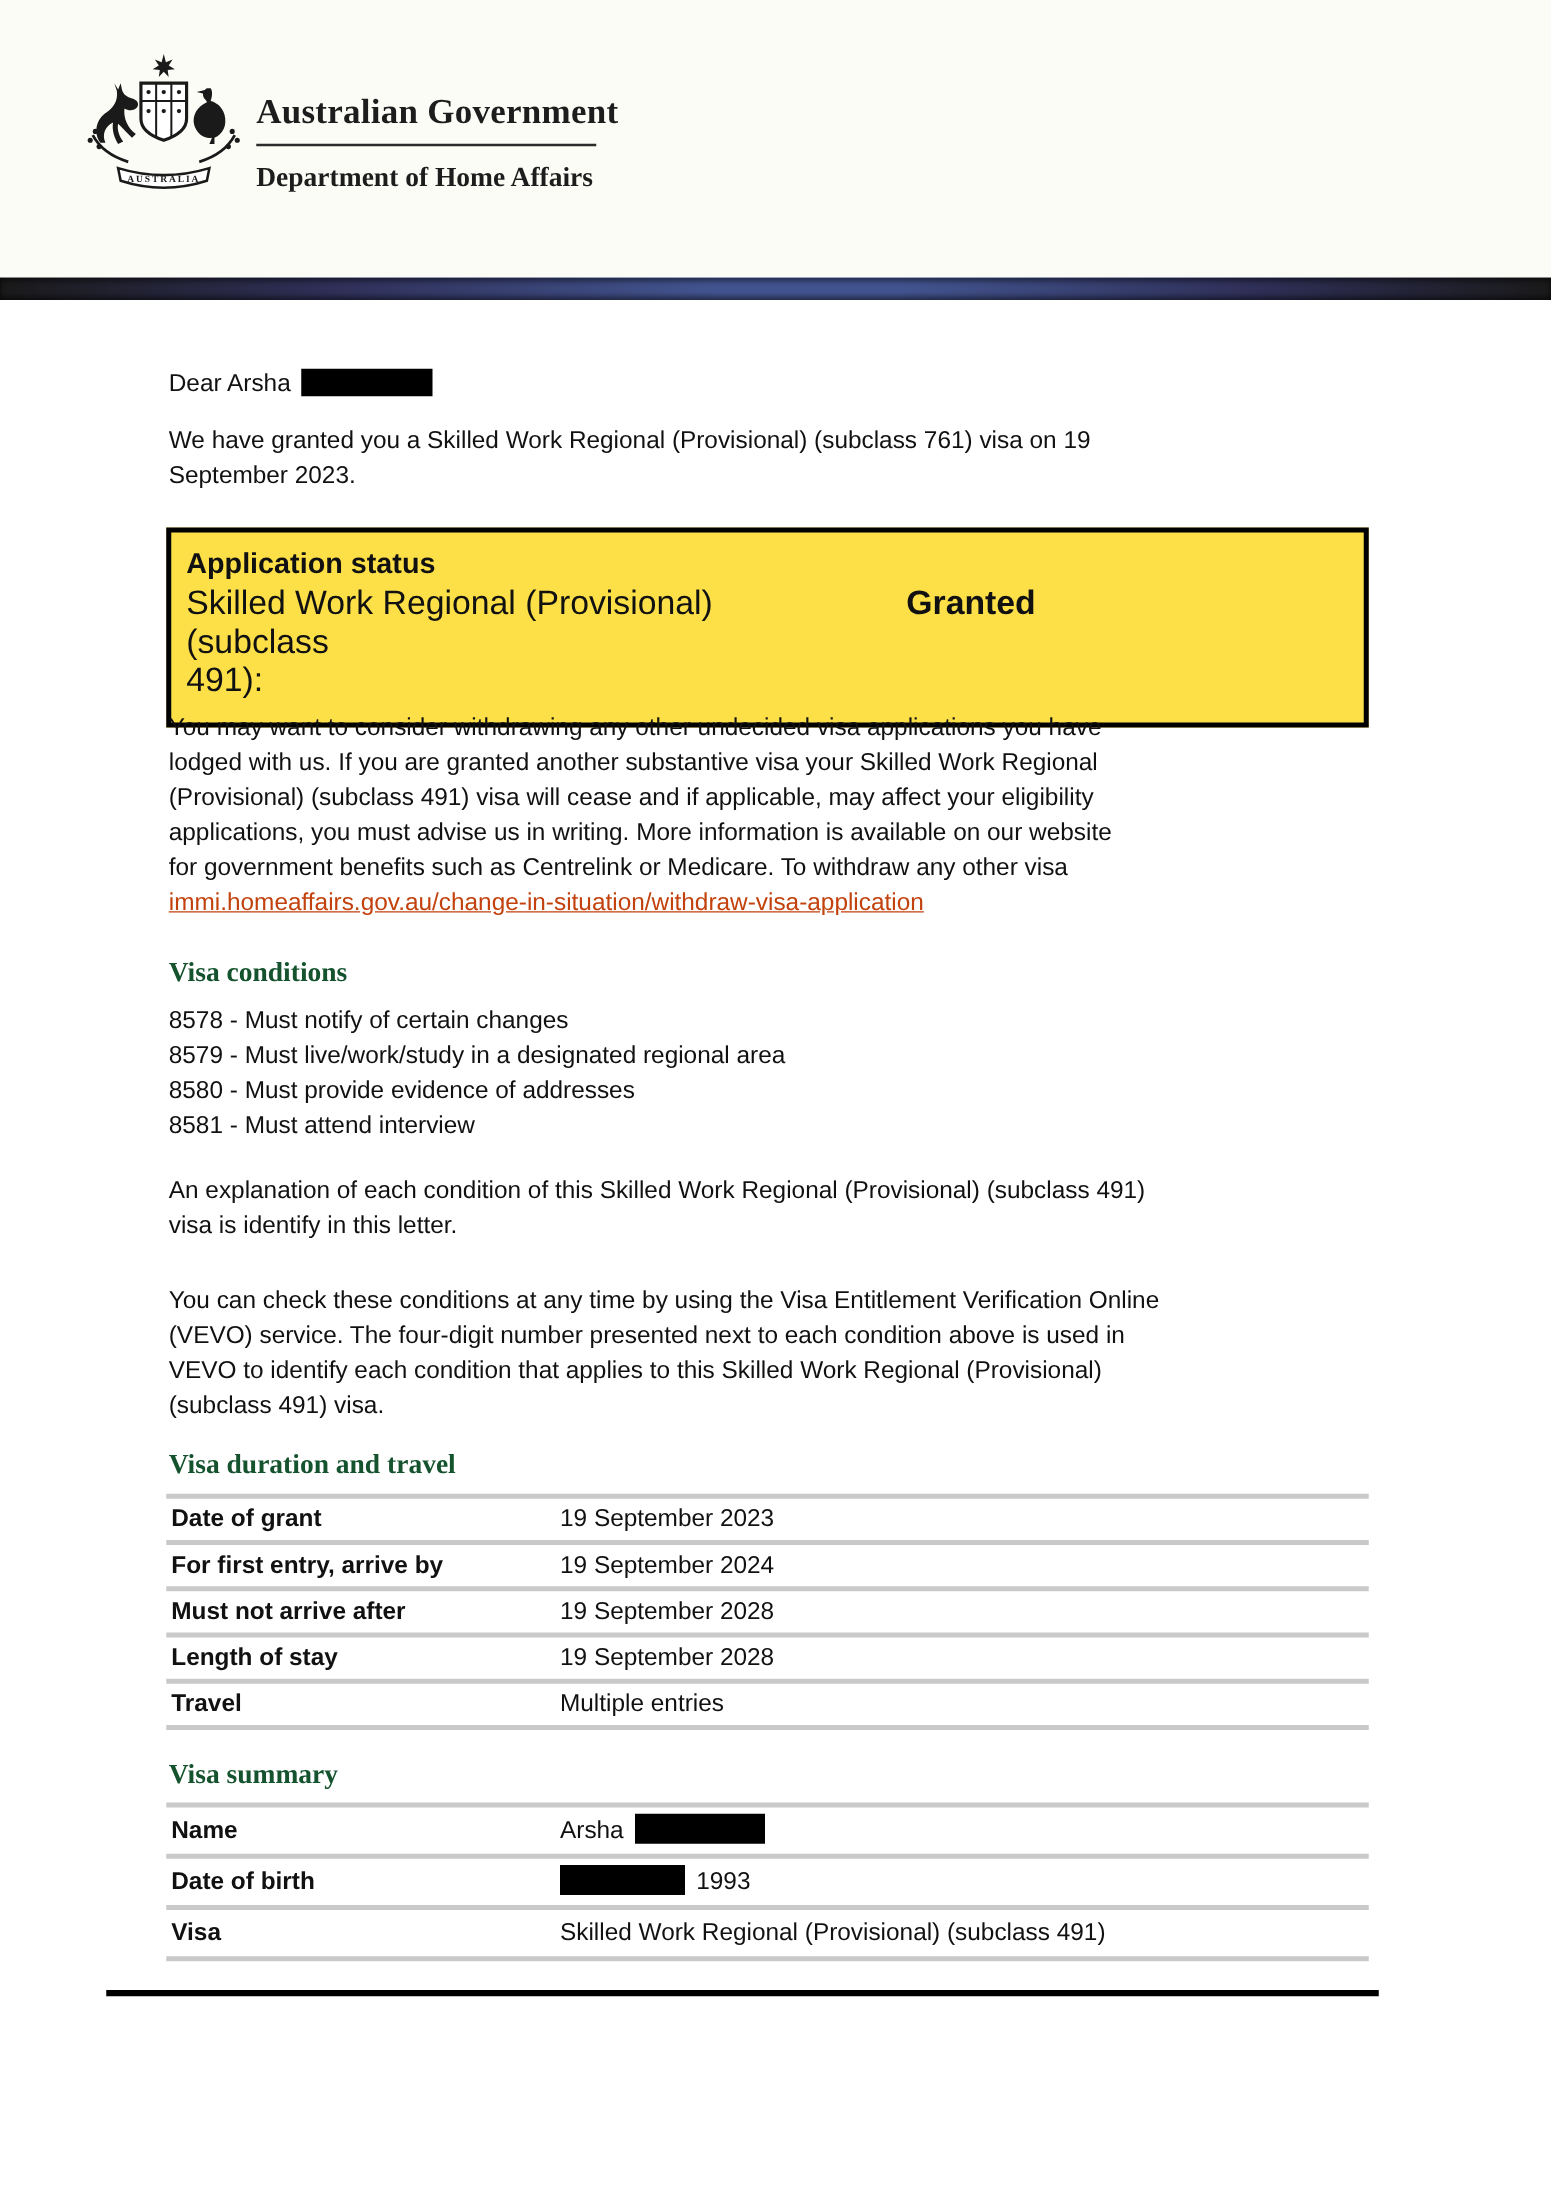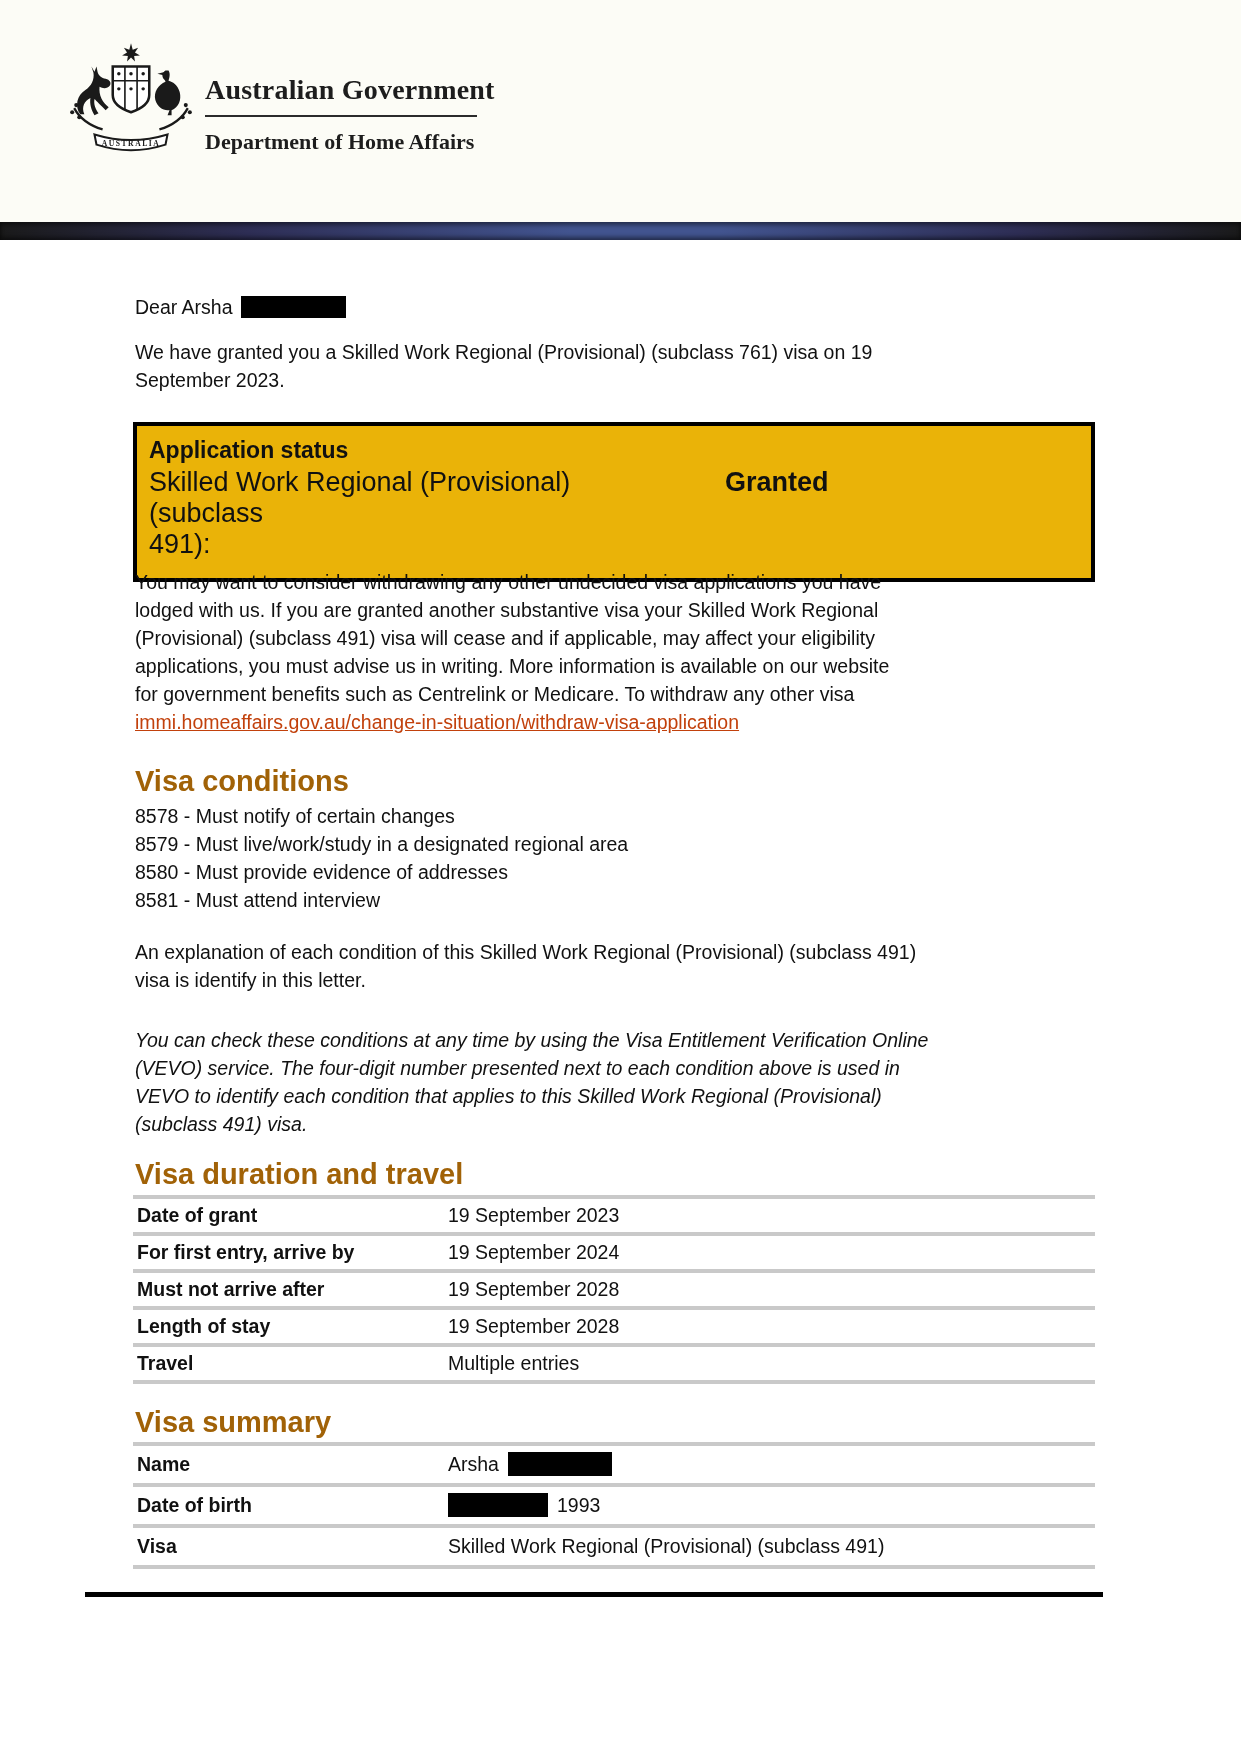--- a/index.html
+++ b/index.html
@@ -25,34 +25,34 @@
   .salutation { position:absolute; left:135px; top:293px; }
   .redact { display:inline-block; background:#000; vertical-align:middle; }
   .redact.sal  { width:105px; height:22px; margin-left:8px; transform:translateY(-2px); }
   .redact.name { width:104px; height:24px; margin-left:9px; transform:translateY(-2px); }
   .redact.dob  { width:100px; height:24px; margin-right:9px; transform:translateY(-2px); }
   .block { position:absolute; left:135px; }
   #intro { top:338px; }
   
   .status-box {
     position:absolute; left:133px; top:422px; width:962px; box-sizing:border-box;
-    border:4px solid #000; background:#eab308; padding:8px 12px 18px 12px;
+    border:4px solid #000; background:#fde047; padding:8px 12px 18px 12px;
   }
   .status-heading { font-size:23px; font-weight:bold; line-height:32px; }
   .status-row { display:flex; align-items:flex-start; font-size:27px; line-height:31px; margin-top:1px; }
   .status-label { width:450px; }
   .status-value { font-weight:bold; margin-left:126px; white-space:nowrap; }
   
   #withdraw { top:568px; }
   .link { color:#c2410c; text-decoration:underline; cursor:pointer; }
-  .section-heading { position:absolute; left:135px; font-size:29px; font-weight:bold; color:#a16207; }
+  .section-heading { position:absolute; left:135px; font-size:22px; font-weight:bold; color:#14532d;font-family:Liberation Serif, serif; }
   #cond-heading { top:765px; }
   #cond-list { top:802px; }
   #explain { top:938px; }
-  #vevo { top:1026px;font-style:italic; }
+  #vevo { top:1026px; }
   
   #duration-heading { top:1158px; }
   #summary-heading  { top:1406px; }
   .data-table { position:absolute; left:133px; width:962px; border-bottom:4px solid #c9c9c9; }
   #duration-table { top:1195px; }
   #summary-table  { top:1442px; }
   .t-row { display:flex; border-top:4px solid #c9c9c9; padding:3px 0 3px 4px; font-size:19.5px; line-height:27px; }
   #summary-table .t-row { padding:5px 0 5px 4px; }
   .t-label { width:311px; font-weight:bold; }
   .t-value { flex:1; }

